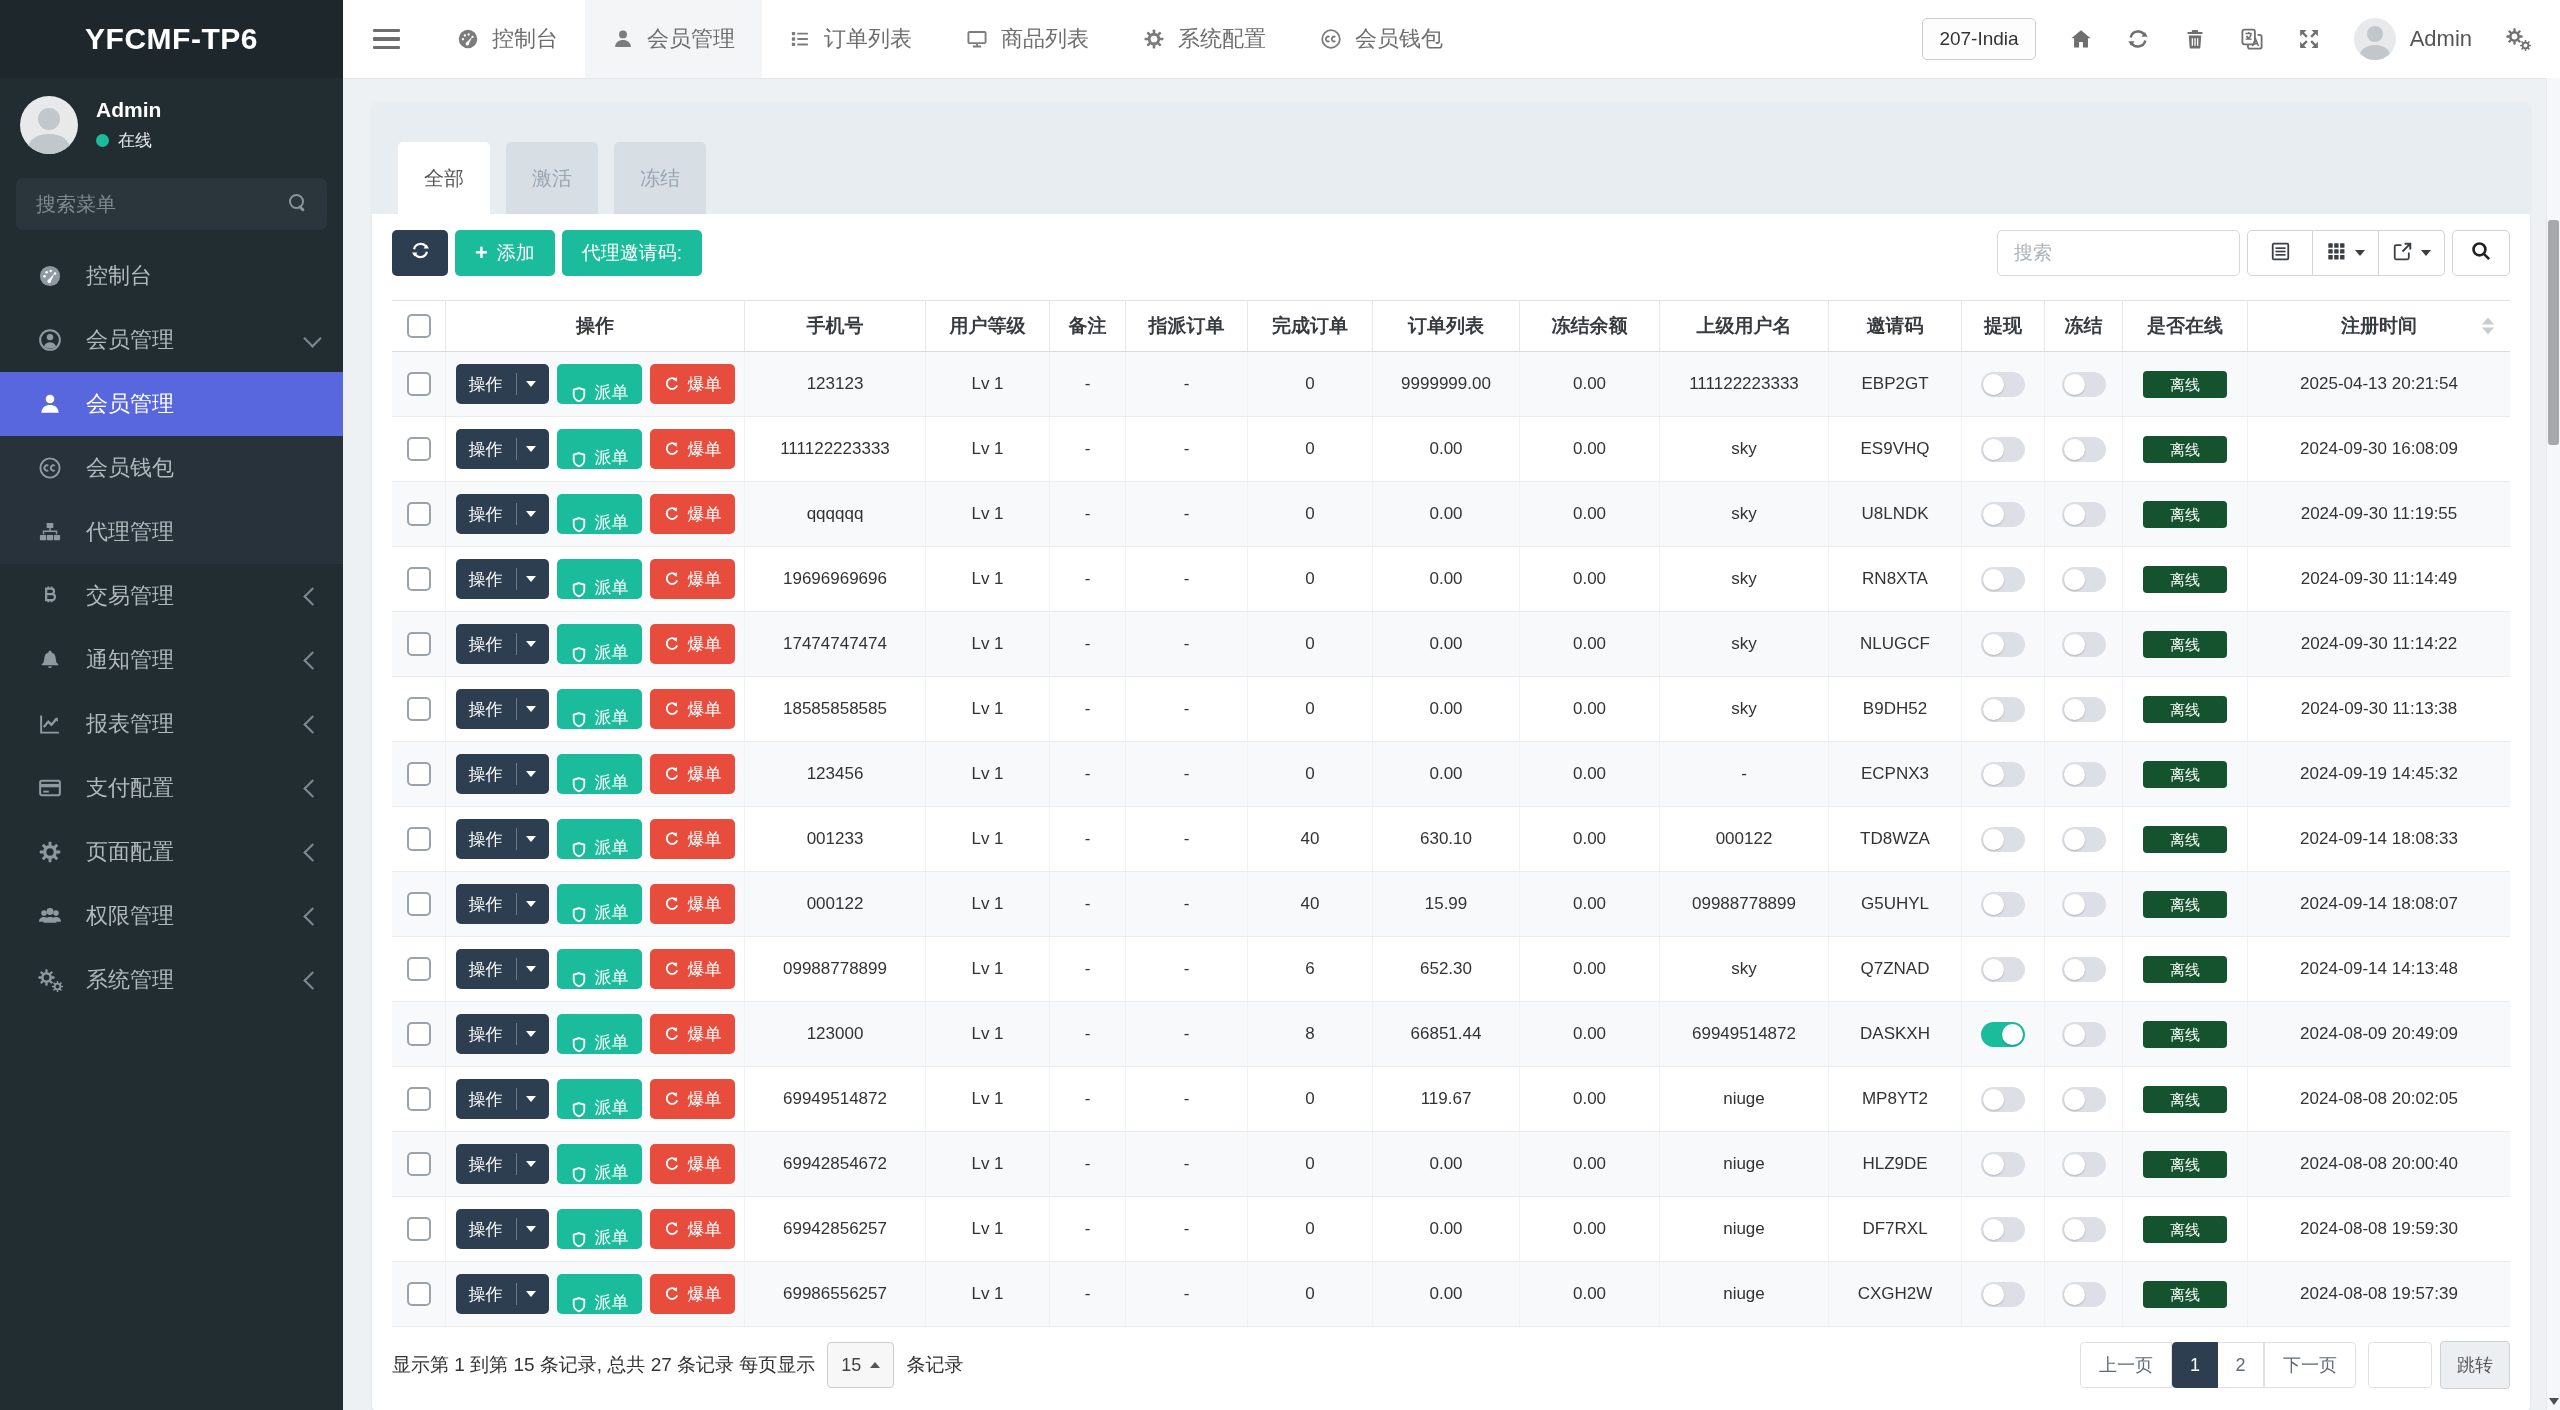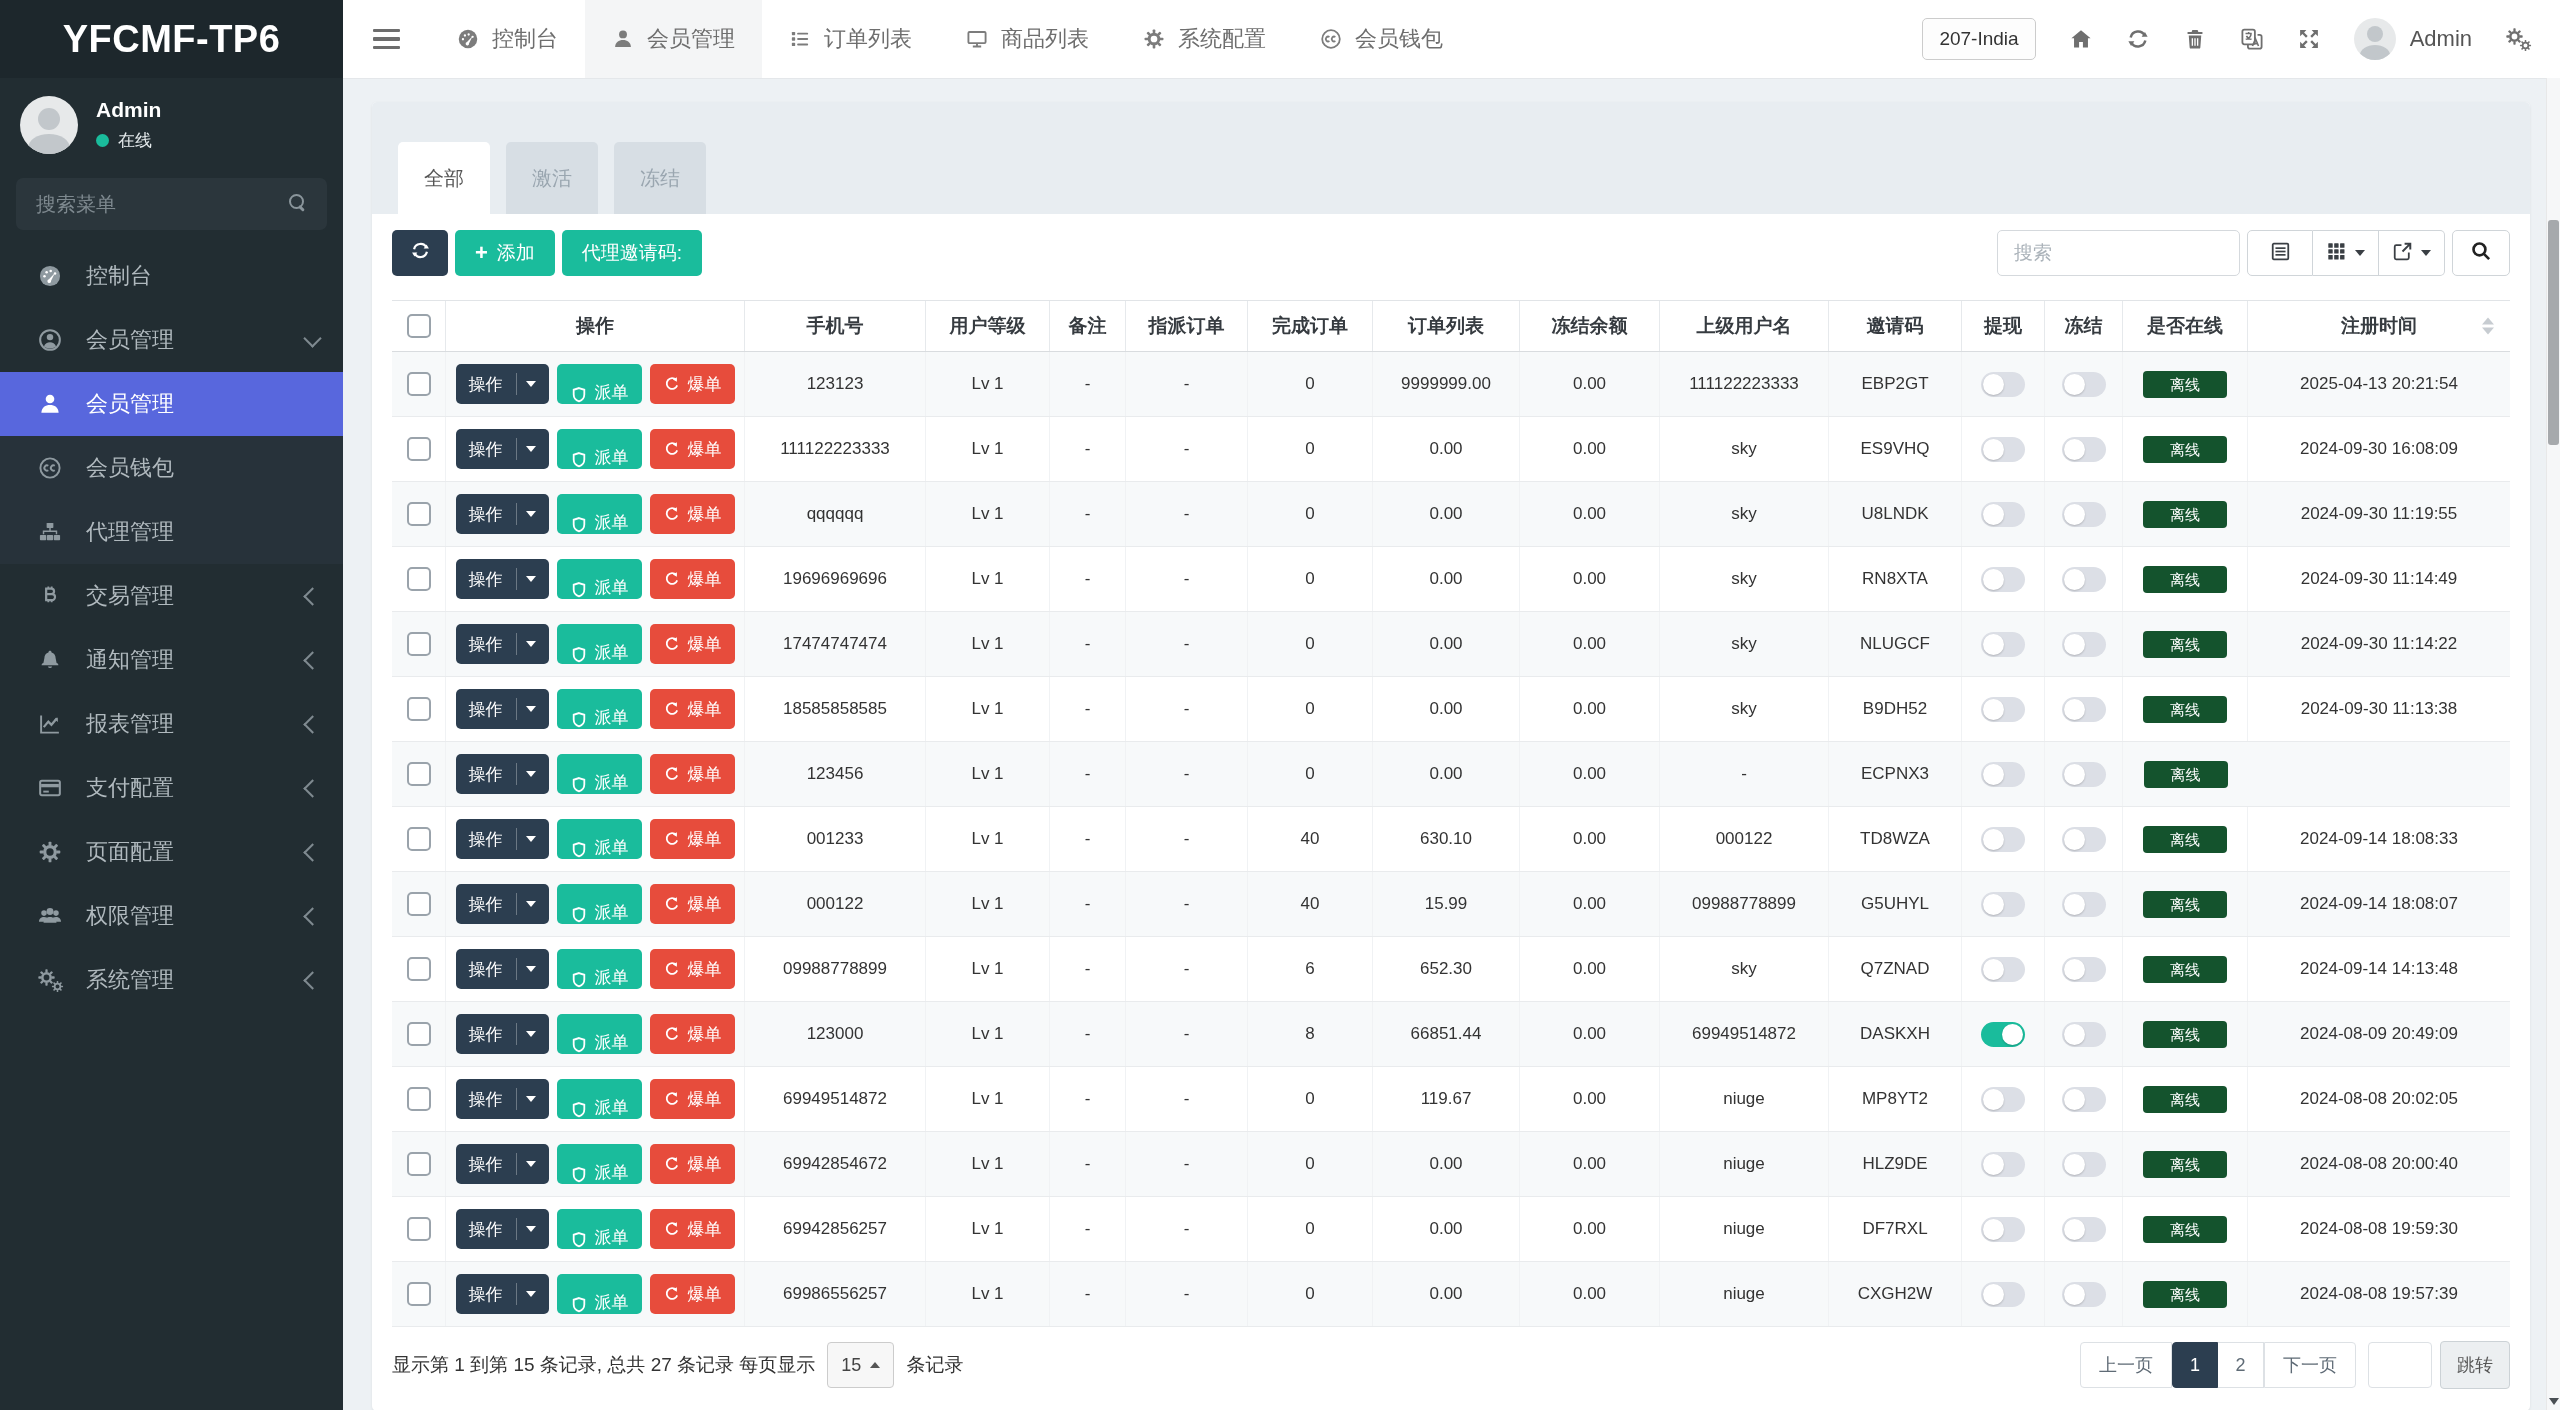--- a/index.html
+++ b/index.html
@@ -5,21 +5,21 @@
   html,body{margin:0;padding:0;}
   body{
     width:2560px;height:1410px;overflow:hidden;
     font-family:"Liberation Sans","DejaVu Sans",sans-serif;
     background:#edf1f4;color:#333;
   }
   .screen{position:relative;width:2560px;height:1410px;}
 
   
   .sidebar{position:absolute;left:0;top:0;width:343px;height:1410px;background:#222d32;z-index:6;}
-  .logo{height:78px;line-height:78px;text-align:center;color:#fff;font-size:38px;font-weight:bold;background:#1d272c;letter-spacing:.5px;}
+  .logo{height:78px;line-height:78px;text-align:center;color:#fff;font-size:30px;font-weight:bold;background:#1d272c;letter-spacing:.5px;}
   .profile{display:flex;align-items:center;gap:18px;padding:18px 20px 8px;}
   .avatar{width:58px;height:58px;border-radius:50%;background:#e7e9ea;position:relative;overflow:hidden;display:inline-block;flex:none;}
   .avatar i{position:absolute;background:#c2c7cb;border-radius:50%;}
   .avatar .av-head{width:22px;height:22px;left:18px;top:12px;}
   .avatar .av-body{width:42px;height:28px;left:8px;top:38px;border-radius:50% 50% 0 0;}
   .avatar.sm{width:42px;height:42px;}
   .avatar.sm .av-head{width:16px;height:16px;left:13px;top:8px;}
   .avatar.sm .av-body{width:30px;height:20px;left:6px;top:27px;}
   .p-name{color:#fff;font-size:21px;font-weight:bold;}
   .p-status{color:#e4eaec;font-size:17px;margin-top:7px;display:flex;align-items:center;gap:9px;}
@@ -961,20 +961,21 @@
                     </span>
                   </div>
                   <div class="td">
                     <span class="tgl">
                       <i class="knob"></i>
                     </span>
                   </div>
                   <div class="td">
                     <span class="badge">离线</span>
                   </div>
+                  <div class="td">2024-09-19 14:45:32</div>
                 </div>
                 <div class="tr">
                   <div class="td">
                     <span class="cb"></span>
                   </div>
                   <div class="td">
                     <span class="rbtn dark">
                       <span>操作</span>
                       <span class="op-sep"></span>
                       <i class="caret"></i>

